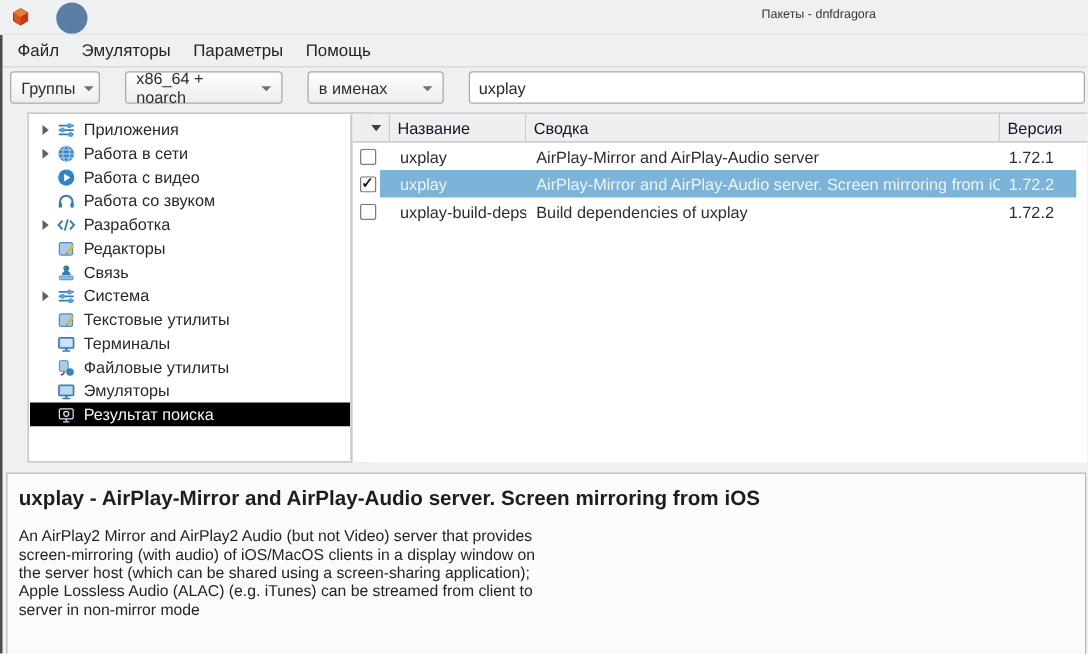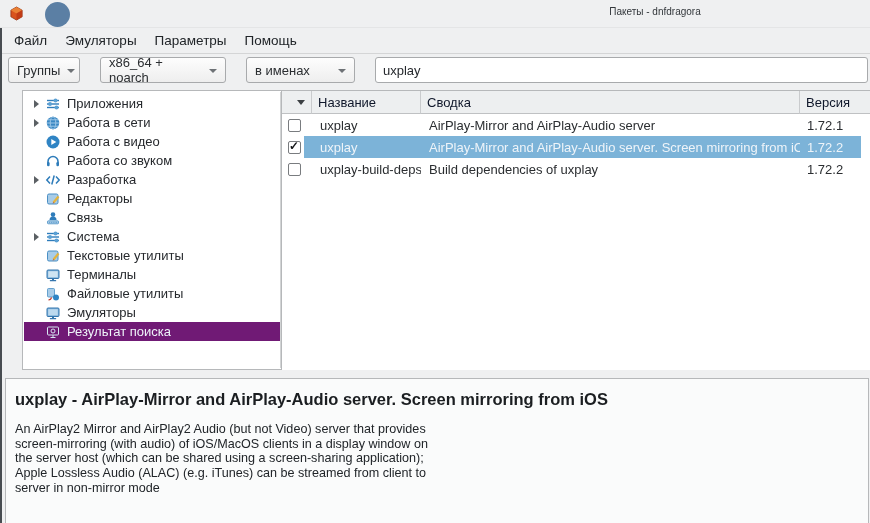--- a/index.html
+++ b/index.html
@@ -26,21 +26,21 @@
            padding:0 8px; border:1px solid #a8aaac; border-radius:3px;
            background:linear-gradient(#fdfdfd,#eeeeee); font-size:13px; color:#2b2e31; }
   .combo-72 { width:72px; } .combo-126 { width:126px; } .combo-132 { width:109px; }
   .arrow-down { width:0; height:0; border-left:4px solid transparent; border-right:4px solid transparent; border-top:4px solid #6e7276; margin-top:1px; }
   .search-input { flex:1; height:26px; border:1px solid #a8aaac; border-radius:3px; background:#fff; padding:0 7px; font-size:13px; font-family:"Liberation Sans",sans-serif; color:#26292d; outline:none; }
 
   
   .sidebar { position:absolute; left:5px; top:90px; width:275px; height:280px; background:#fff; border:1px solid #b6b8ba;margin-left:17px; }
   .tree { position:absolute; left:1px; top:1px; right:16px; bottom:1px; overflow:hidden; padding-top:2px; }
   .tree-item { display:flex; align-items:center; height:19px; padding-left:5px; cursor:default; }
-  .tree-item.selected { background:#701a75; color:#eef4f9; }
+  .tree-item.selected { background:#000000; color:#eef4f9; }
   .expander { width:15px; display:flex; align-items:center; justify-content:center; }
   .tri-right { width:0; height:0; border-top:4px solid transparent; border-bottom:4px solid transparent; border-left:5px solid #5b6064; }
   .ticon { width:17px; height:16px; margin-right:6px; display:flex; align-items:center; justify-content:center; }
   .tlabel { font-size:13px; white-space:nowrap; }
 
   
   .vscroll { position:absolute; top:1px; right:1px; bottom:1px; width:15px; background:#f9fafa; border-left:1px solid #d2d4d5; }
   .sb-btn { position:absolute; left:0; width:14px; height:13px; display:flex; align-items:center; justify-content:center; background:#f3f4f5; }
   .sb-up { top:0; } .sb-down { bottom:0; }
   .sb-tri-up { width:0; height:0; border-left:4px solid transparent; border-right:4px solid transparent; border-bottom:5px solid #54585b; }

